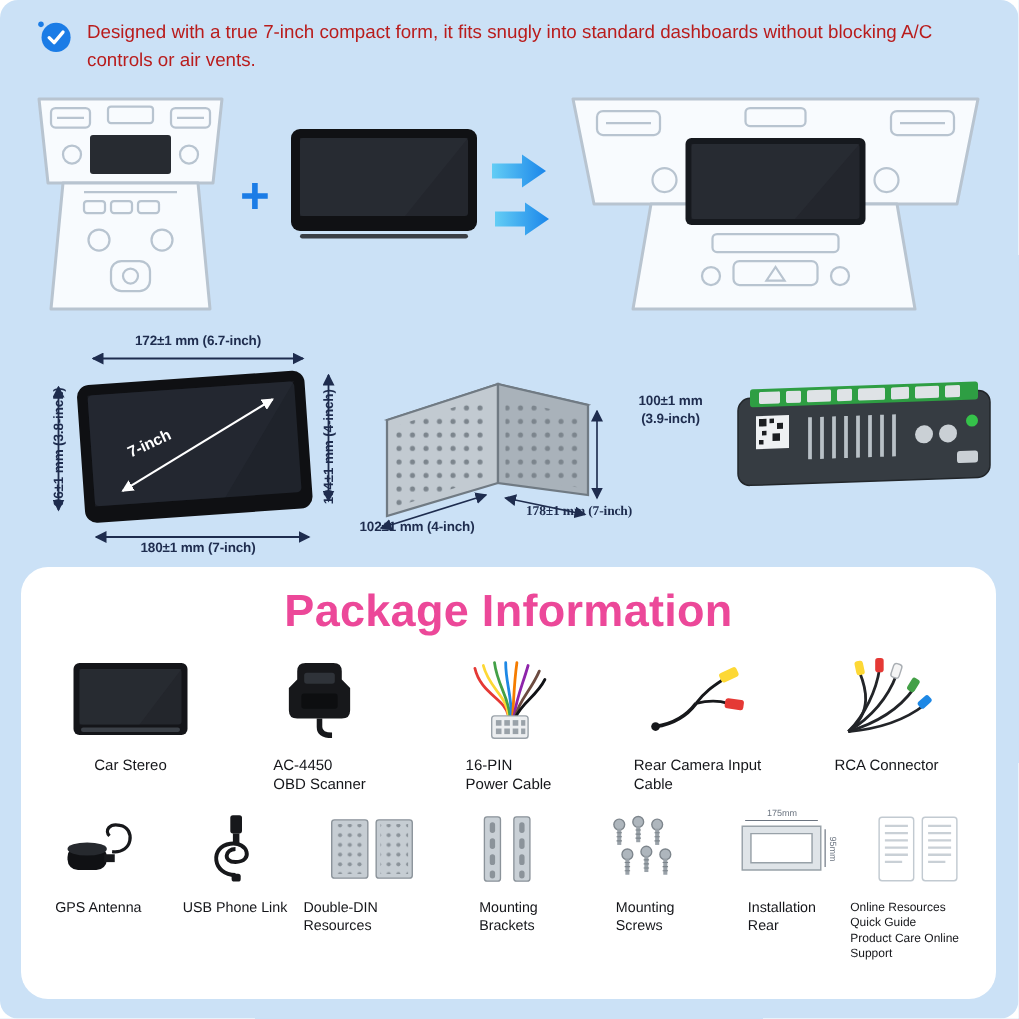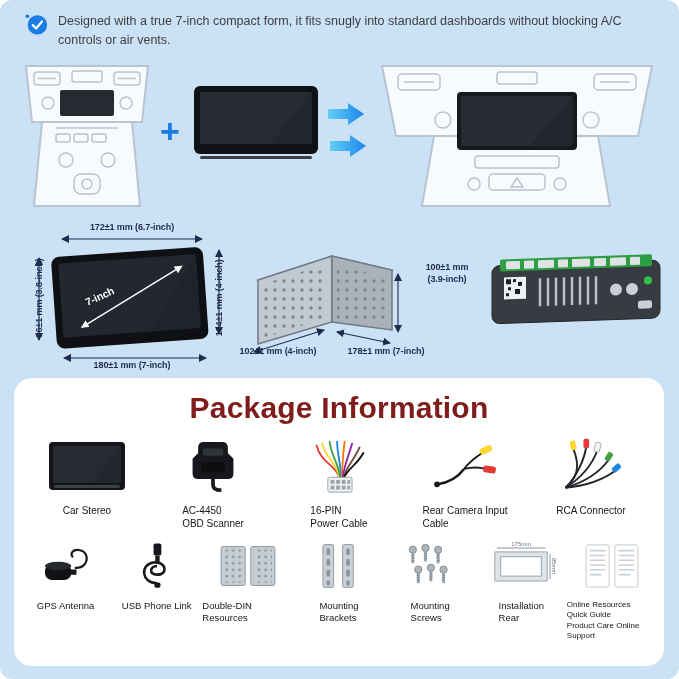--- a/index.html
+++ b/index.html
@@ -7,21 +7,21 @@
   body { font-family: "Liberation Sans", sans-serif; }
 
   .page {
     position: relative; width: 679px; height: 679px;
     background: #cbe1f6; overflow: hidden; border-radius: 12px;
   }
 
   
   .header { position: absolute; top: 12px; left: 24px; width: 630px; display: flex; gap: 10px; }
   .check-badge { flex: 0 0 auto; width: 24px; height: 24px; }
-  .header-text { font-size: 12.5px; line-height: 1.5; color: #404040; font-weight: 500; width: 596px; }
+  .header-text { font-size: 12.5px; line-height: 1.5; color: #b91c1c; font-weight: 500; width: 596px; }
 
   
   .fit-row { position: absolute; top: 56px; left: 0; width: 679px; height: 162px; }
   .fit-row > * { position: absolute; }
   .dash-left { left: 16px; top: 2px; }
   .plus-sign { left: 160px; top: 58px; font-size: 34px; line-height: 1; font-weight: 700; color: #1b7ce6; }
   .stereo-mid { left: 192px; top: 26px; }
   .arrows { left: 326px; top: 44px; }
   .dash-right { left: 370px; top: 0px; }
 
@@ -37,21 +37,21 @@
     text-align: center; line-height: 1.3; white-space: pre-line; letter-spacing: -0.1px;
   }
   .dim-label.vert { transform: rotate(-90deg); }
   .dim-label.diag { color: #ffffff; transform: rotate(-25deg); font-size: 10.5px; }
 
   
   .package-card {
     position: absolute; left: 14px; top: 378px; width: 650px; height: 288px;
     background: #ffffff; border-radius: 18px;
   }
-  .pkg-title { text-align: center; margin-top: 13px; font-size: 30px; font-weight: 800; color: #7f1d1d; letter-spacing: 0.2px; }
+  .pkg-title { text-align: center; margin-top: 13px; font-size: 30px; font-weight: 800; color: #ec4899; letter-spacing: 0.2px; }
 
   .items-row { display: flex; align-items: flex-start; }
   .items-row.row1 { margin-top: 9px; padding: 0 10px; }
   .items-row.row2 { margin-top: 7px; padding: 0 6px; }
   .pkg-item { flex: 1 1 0; display: flex; flex-direction: column; align-items: center; min-width: 0; }
   .icon-box { display: flex; align-items: center; justify-content: center; }
   .row1 .icon-box { height: 66px; }
   .row2 .icon-box { height: 58px; }
   .pkg-label {
     margin-top: 5px; font-size: 10px; line-height: 1.25; 
@@ -233,21 +233,21 @@
       </g>
     </svg>
 
     <span class="dim-label" style="left:66px; top:2px; width:132px;">172±1 mm (6.7-inch)</span>
     <span class="dim-label vert" style="left:-16px; top:72px; width:112px;">96±1 mm (3.8-inch)</span>
     <span class="dim-label vert" style="left:164px; top:72px; width:112px;">104±1 mm (4-inch)</span>
     <span class="dim-label" style="left:66px; top:140px; width:132px;">180±1 mm (7-inch)</span>
     <span class="dim-label diag" style="left:72px; top:70px; width:56px;">7-inch</span>
 
     <span class="dim-label" style="left:222px; top:126px; width:112px;">102±1 mm (4-inch)</span>
-    <span class="dim-label" style="left:326px; top:126px; width:120px;">178±1 mm (7-inch)</span>
+    <span class="dim-label" style="left:326px; top:115px; width:120px;font-family:Liberation Serif, serif;">178±1 mm (7-inch)</span>
     <span class="dim-label" style="left:414px; top:42px; width:66px;">100±1 mm
 (3.9-inch)</span>
   </div>
 
   <div class="package-card">
     <h2 class="pkg-title">Package Information</h2>
 
     <div class="items-row row1">
 
       <div class="pkg-item">

